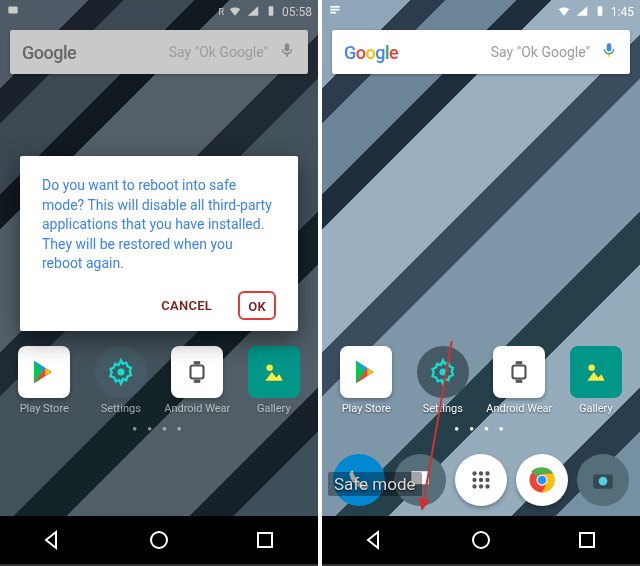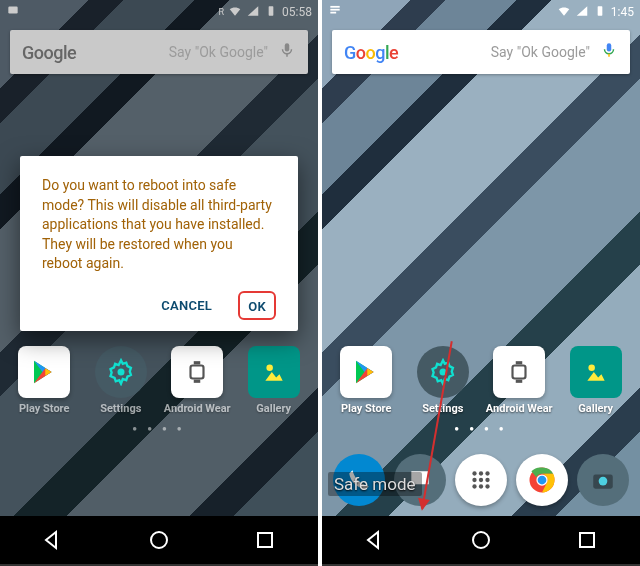--- a/index.html
+++ b/index.html
@@ -38,37 +38,37 @@
   .g-logo { font-size: 18px; font-weight: 500; letter-spacing: -0.5px; }
   .g-logo .b{color:#4285F4}.g-logo .r{color:#EA4335}.g-logo .y{color:#FBBC05}.g-logo .g{color:#34A853}
   .searchbar.dimmed .g-logo span{ color:#666 !important; }
   .searchbar .hint { flex: 1; text-align: right; color: #9b9b9b; font-size: 14px; padding-right: 10px; }
   .mic { width: 18px; height: 18px; }
 
   
   .app-row { position: absolute; left: 0; right: 0; top: 346px; display: flex; justify-content: space-around; padding: 0 6px; }
   .app { width: 70px; display: flex; flex-direction: column; align-items: center; gap: 4px; }
   .app .ico { width: 52px; height: 52px; border-radius: 8px; display:flex; align-items:center; justify-content:center;}
-  .app .lbl { color: #fff; font-size: 11px; text-shadow: 0 1px 2px rgba(0,0,0,.6); font-weight: bold; }
+  .app .lbl { color: #fff; font-size: 11px; text-shadow: 0 1px 2px rgba(0,0,0,.6); }
   .dots-ind { position: absolute; left: 0; right: 0; top: 424px; text-align:center; color:#fff; font-size: 8px; letter-spacing: 4px; }
 
   
   .dock { position: absolute; left: 0; right: 0; bottom: 48px; height: 72px; display: flex; justify-content: space-around; align-items: center; padding: 0 6px; }
   .dock .ico { width: 52px; height: 52px; border-radius: 50%; display:flex; align-items:center; justify-content:center; }
 
   
   .navbar { position: absolute; left: 0; right: 0; bottom: 0; height: 48px; background: #000; display: flex; justify-content: space-around; align-items: center; }
   .navbtn { width: 24px; height: 24px; stroke:#fff; fill:none; stroke-width:2; }
 
   
   .dialog { position: absolute; left: 20px; right: 20px; top: 156px; background: #fff; border-radius: 2px; box-shadow: 0 8px 24px rgba(0,0,0,0.5); padding: 20px 22px 10px 22px; color: #212121; }
   .dialog h3 { font-size: 18px; font-weight: 500; margin-bottom: 14px; }
-  .dialog p { font-size: 14px; line-height: 1.4; color: #a16207; }
+  .dialog p { font-size: 14px; line-height: 1.4; color: #3b82f6; }
   .dialog .actions { display: flex; justify-content: flex-end; gap: 18px; margin-top: 16px; align-items: center; }
-  .dialog .btn { color: #0c4a6e; font-weight: 600; font-size: 13px; padding: 8px 8px; cursor: pointer; letter-spacing: .3px;}
+  .dialog .btn { color: #7f1d1d; font-weight: 600; font-size: 13px; padding: 8px 8px; cursor: pointer; letter-spacing: .3px;}
   .ok-hl { border: 2.5px solid #e53935; border-radius: 6px; padding: 3px 8px; }
 
   
   .safemode { position: absolute; left: 6px; bottom: 68px; color: #ddd; font-size: 17px; font-weight: 400; text-shadow: 0 1px 2px #000; background: rgba(0,0,0,0.35); padding: 2px 6px; border-radius: 2px; }
 
   
   .arrow { position: absolute; left: 114px; top: 340px; width: 2px; height: 170px; background: #d32f2f; transform: rotate(10deg); }
   .arrow::after { content: ""; position: absolute; bottom: -2px; left: -5px; width: 0; height: 0; border-left: 6px solid transparent; border-right: 6px solid transparent; border-top: 12px solid #d32f2f; }
 
   

